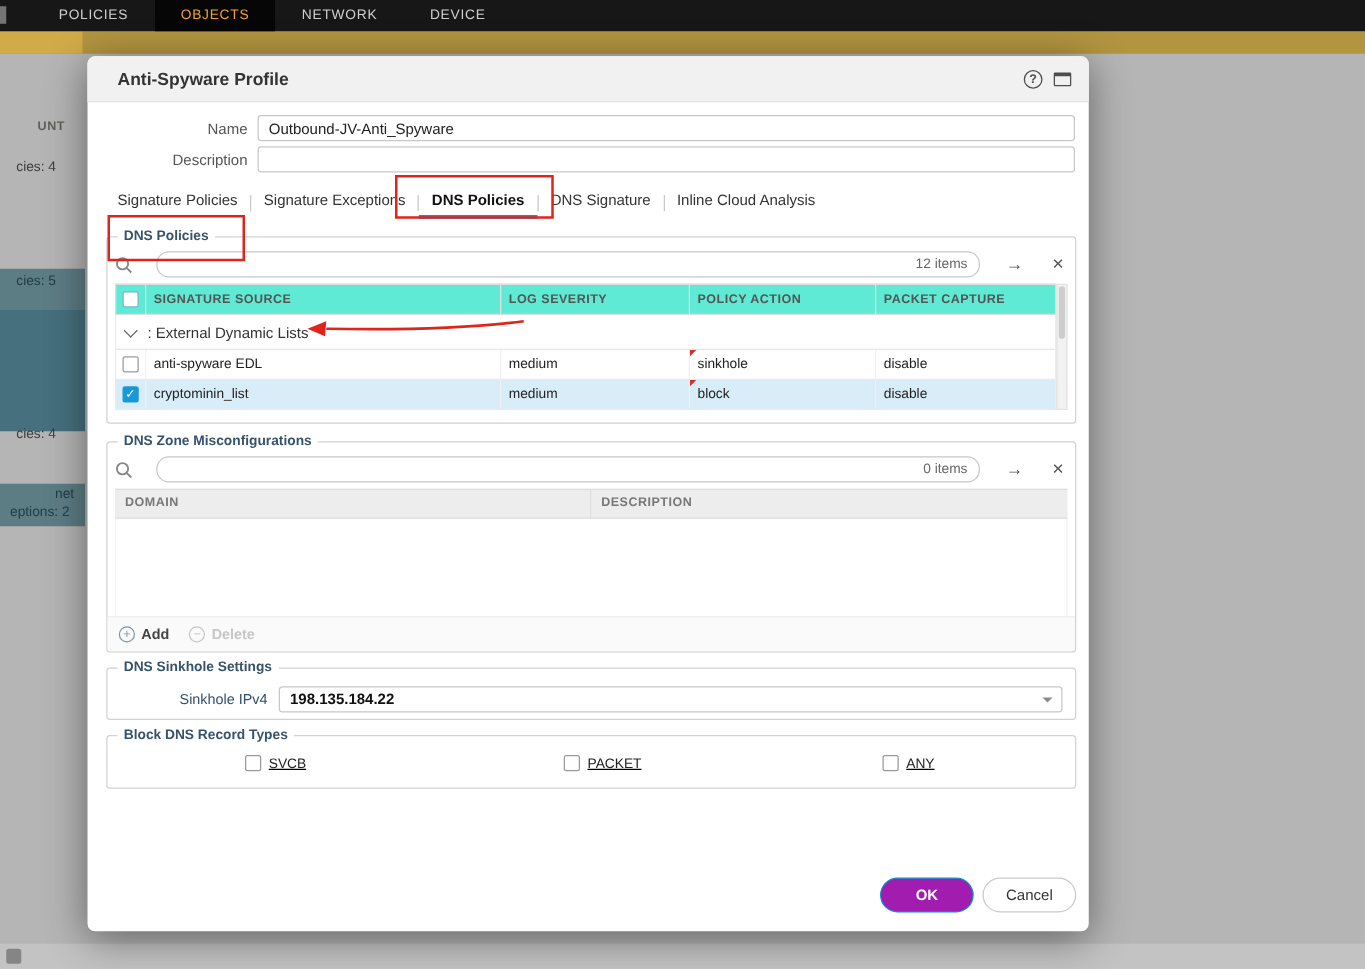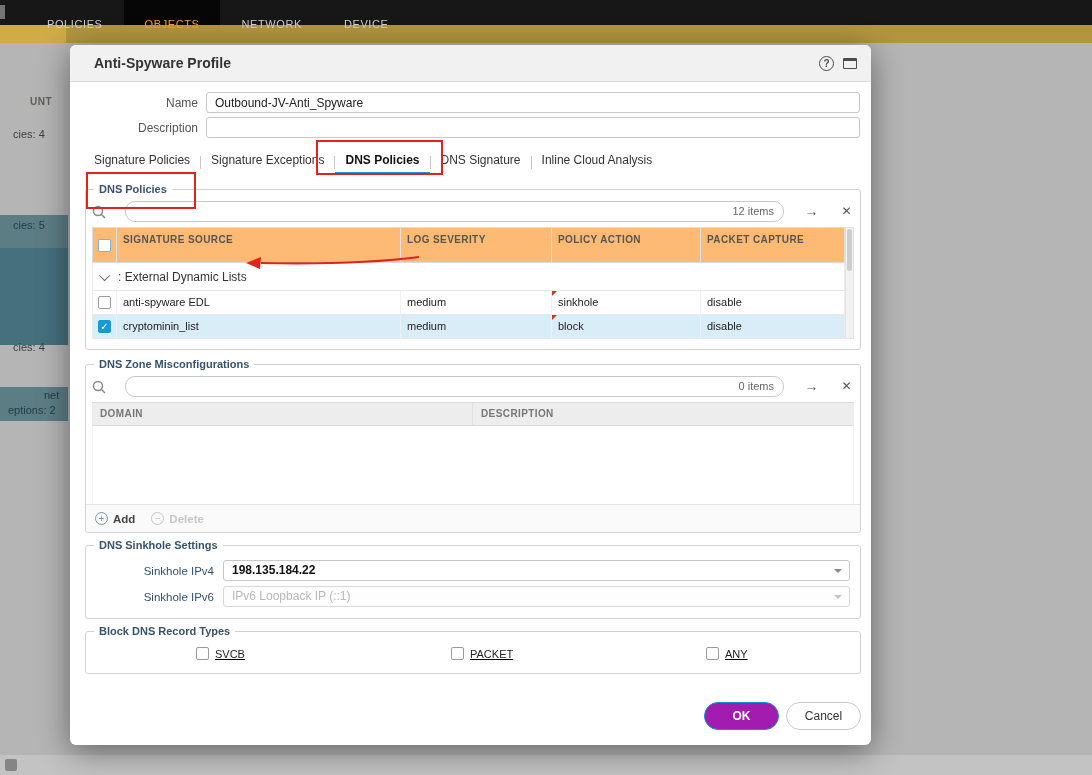--- a/index.html
+++ b/index.html
@@ -4,21 +4,21 @@
 <style>
   html,body{margin:0;padding:0;}
   body{
     width:1092px;height:775px;position:relative;overflow:hidden;
     background:#b5b5b5;font-family:"Liberation Sans",sans-serif;
     -webkit-font-smoothing:antialiased;
   }
   
   .topnav{position:absolute;top:0;left:0;right:0;height:25px;background:#171717;display:flex;align-items:stretch;padding-left:26px;z-index:5;}
   .nav-frag{position:absolute;left:0;top:5px;width:5px;height:14px;background:#8d8d8d;opacity:.8;}
-  .nav-item{padding:12px 21px;font-size:11px;letter-spacing:.6px;color:#cfcfcf;line-height:25px;cursor:pointer;}
+  .nav-item{padding:0 21px;font-size:11px;letter-spacing:.6px;color:#cfcfcf;line-height:25px;cursor:pointer;}
   .nav-item.active{background:#060606;color:#f0a329;}
   .stripe{position:absolute;top:25px;left:0;right:0;height:18px;background:#b3953f;}
   .stripe-left{position:absolute;top:25px;left:0;width:66px;height:18px;background:#d2ab49;}
   
   .bgfrag{position:absolute;font-size:11px;color:#3d3d3d;white-space:nowrap;z-index:1;}
   .teal{position:absolute;left:0;width:68px;background:#4d747f;z-index:1;}
   .bottomband{position:absolute;left:0;right:0;top:755px;height:20px;background:#c3c3c3;z-index:1;}
   .foot-icon{position:absolute;left:5px;top:759px;width:12px;height:12px;background:#858585;border-radius:2px;z-index:2;}
   
   .modal{position:absolute;left:70px;top:45px;width:801px;height:700px;background:#fff;border-radius:6px;
@@ -47,21 +47,21 @@
   .searchrow{display:flex;align-items:center;gap:19px;margin:12px 6px 6px 6px;height:19px;}
   .search-pill{flex:1;position:relative;height:19px;border:1px solid #c8c8c8;border-radius:10px;cursor:text;}
   .items-count{position:absolute;right:9px;top:0;line-height:19px;font-size:11px;color:#666;}
   .filter-go{font-size:14px;color:#555;width:17px;text-align:center;cursor:pointer;line-height:19px;}
   .filter-clear{font-size:12px;color:#555;width:15px;text-align:center;cursor:pointer;line-height:19px;}
   
   .tablewrap{margin:0 6px;position:relative;padding-right:9px;}
   .scrolltrack{position:absolute;right:0;top:0;bottom:0;width:9px;background:#f2f2f2;border:1px solid #e2e2e2;box-sizing:border-box;cursor:pointer;}
   .scrollthumb{position:absolute;top:1px;left:1px;right:1px;height:42px;background:#cdcdcd;border-radius:3px;}
   .grid-row{display:grid;grid-template-columns:24px 284px 151px 149px 1fr;}
-  .thead{background:#fdba74;border:1px solid #ddd;height:36px;box-sizing:border-box;}
+  .thead{background:#5eead4;border:1px solid #ddd;height:25px;box-sizing:border-box;}
   .th{font-size:10px;font-weight:bold;color:#555;letter-spacing:.4px;padding:0 6px;line-height:23px;border-right:1px solid #e1e1e1;
     overflow:hidden;white-space:nowrap;cursor:pointer;}
   .cbcell{display:flex;align-items:center;justify-content:center;border-right:1px solid #e1e1e1;}
   .checkbox{width:13px;height:13px;border:1px solid #9a9a9a;border-radius:2px;background:#fff;box-sizing:border-box;cursor:pointer;position:relative;}
   .checkbox.blue{border-color:#7ab4d6;}
   .checkbox.checked{background:#1898d6;border-color:#1898d6;}
   .checkbox.checked::after{content:"✓";position:absolute;left:0;right:0;top:0;color:#fff;font-size:10px;line-height:12px;text-align:center;}
   .grouprow{height:27px;border-bottom:1px solid #e6e6e6;border-left:1px solid #ececec;border-right:1px solid #ececec;
     display:flex;align-items:center;gap:8px;padding-left:9px;font-size:12px;color:#333;cursor:pointer;}
   .chev-down{width:7px;height:7px;border-left:1.5px solid #666;border-bottom:1.5px solid #666;transform:rotate(-45deg) translateY(-2px);}
@@ -254,27 +254,20 @@
   <div class="fieldset" style="margin-top:12px;">
     <div class="legend">DNS Sinkhole Settings</div>
 
     <div class="sinkrow first">
       <div class="sinklabel">Sinkhole IPv4</div>
       <div class="select">
         <span>198.135.184.22</span>
         <span class="chev"></span>
       </div>
     </div>
-    <div class="sinkrow last">
-      <div class="sinklabel">Sinkhole IPv6</div>
-      <div class="select disabled">
-        <span>IPv6 Loopback IP (::1)</span>
-        <span class="chev"></span>
-      </div>
-    </div>
   </div>
 
   <div class="fieldset" style="margin-top:12px;text-decoration:underline;">
     <div class="legend">Block DNS Record Types</div>
     <div class="blockrow">
       <div class="blockopt">
         <div class="checkbox"></div>
         <span>SVCB</span>
       </div>
       <div class="blockopt">

